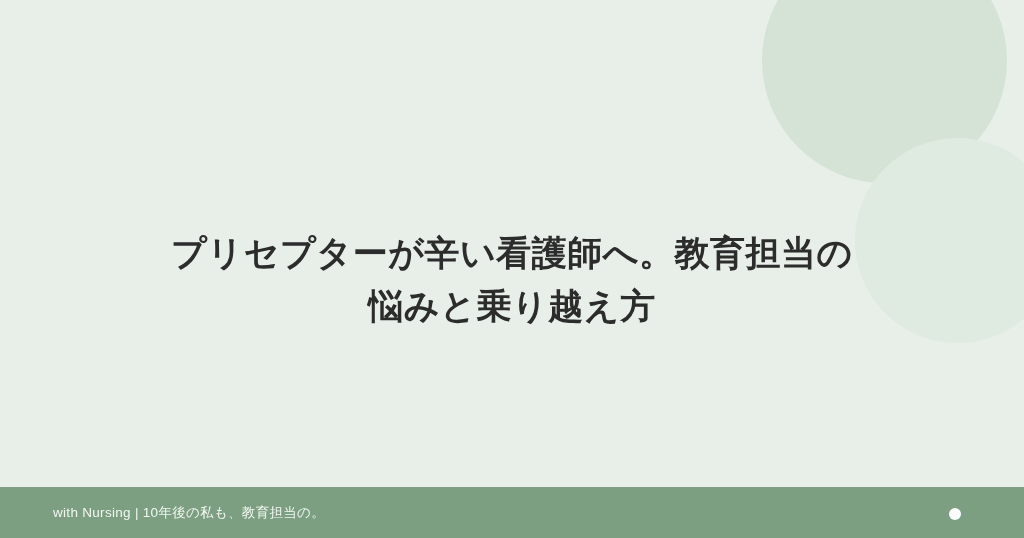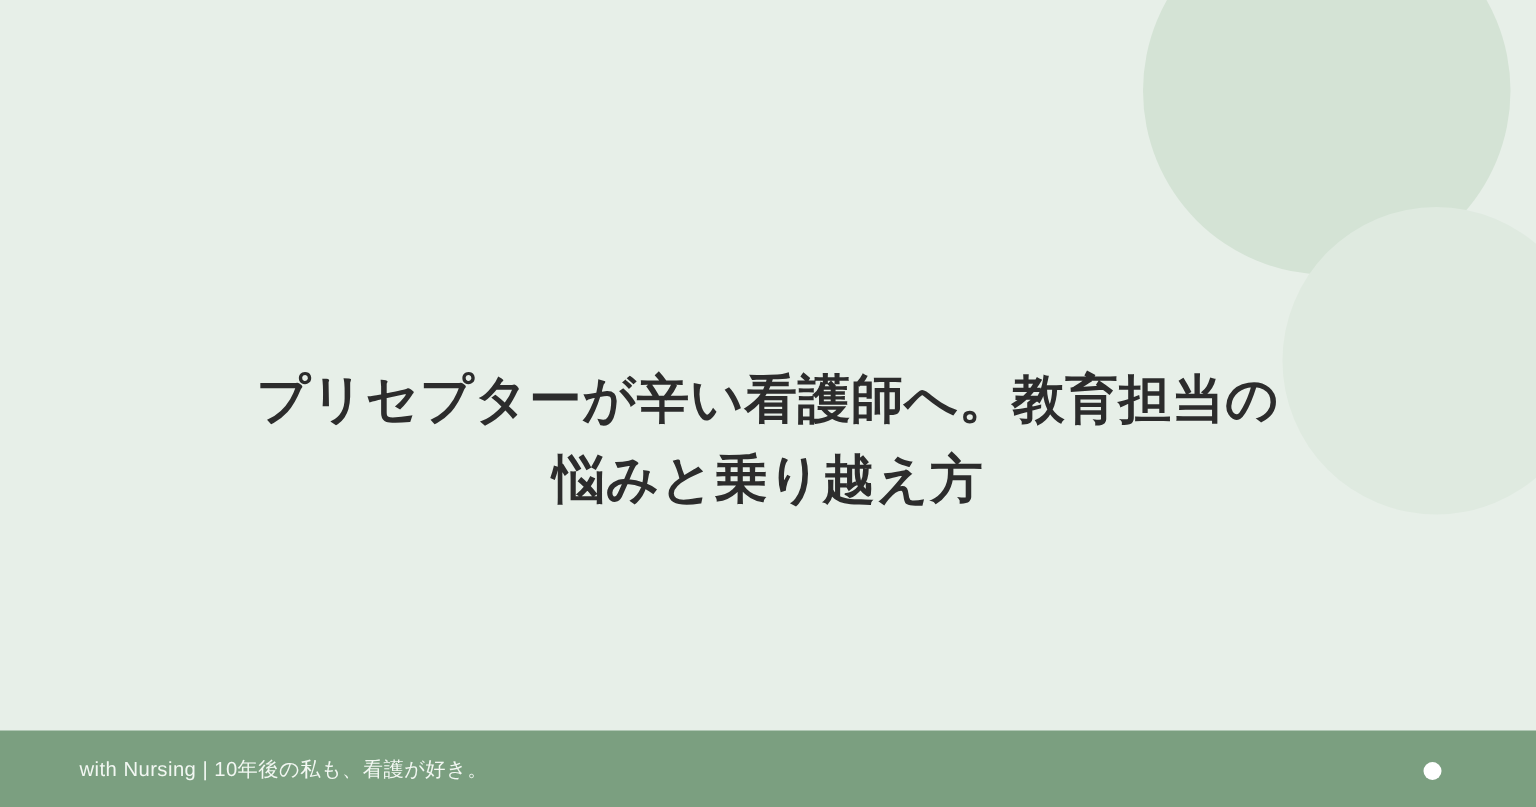--- a/index.html
+++ b/index.html
@@ -46,21 +46,21 @@
   #title-block {
     position: absolute;
     left: 0;
     right: 0;
     top: 222px;
     text-align: center;
     padding: 0 80px;
     box-sizing: border-box;
   }
   #title-text {
-    margin: 18px;
+    margin: 4px;
     font-size: 35px;
     line-height: 53px;
     font-weight: 700;
     color: #2c2c2c;
     letter-spacing: 0.5px;
     white-space: pre-line;
     font-family: "Liberation Sans", "DejaVu Sans", sans-serif;
   }
 
   
@@ -102,18 +102,18 @@
   <div class="deco-circle" id="deco-circle-large"></div>
 
   <div class="deco-circle" id="deco-circle-small"></div>
 
   <div id="title-block">
     <h1 id="title-text">プリセプターが辛い看護師へ。教育担当の
 悩みと乗り越え方</h1>
   </div>
 
   <div id="footer-bar">
-    <div id="footer-brand">with Nursing | 10年後の私も、看護が好き。</div>
+    <div id="footer-brand">with Nursing | 10年後の私も、教育担当の。</div>
   </div>
 
   <div id="footer-dot"></div>
 
 </div>
 
 </body></html>

